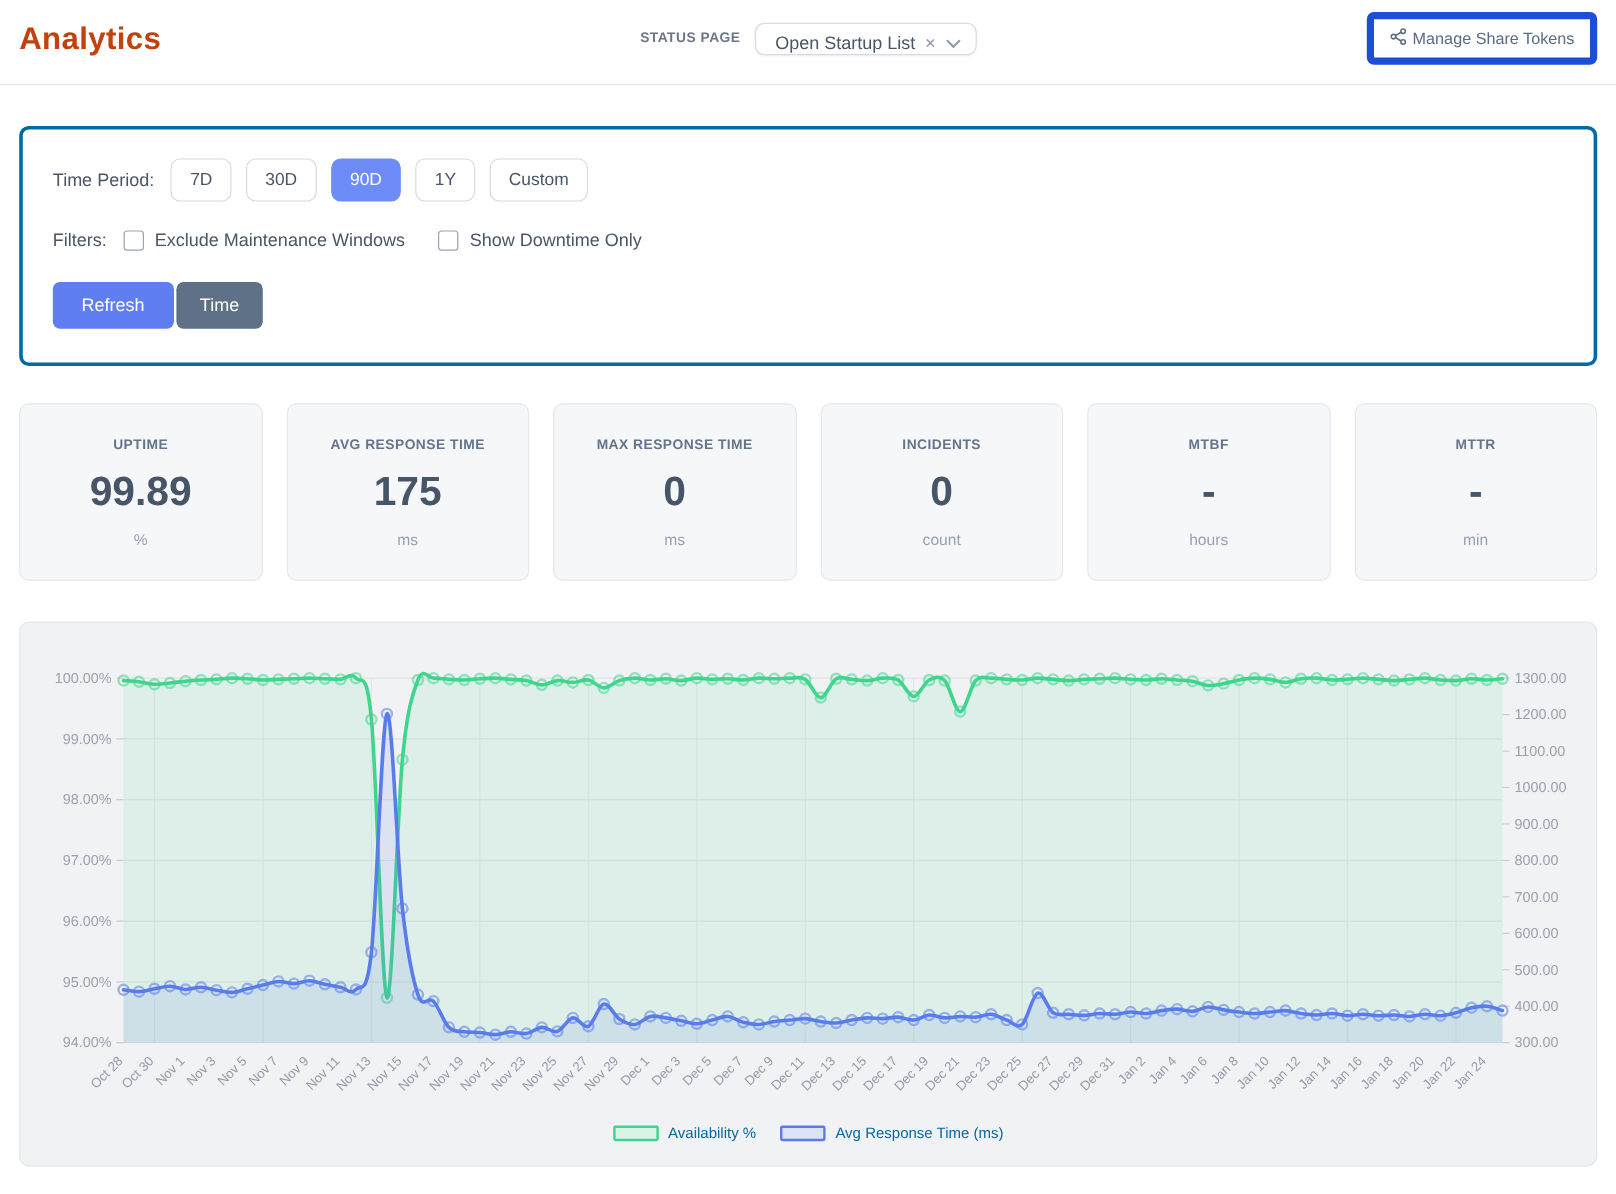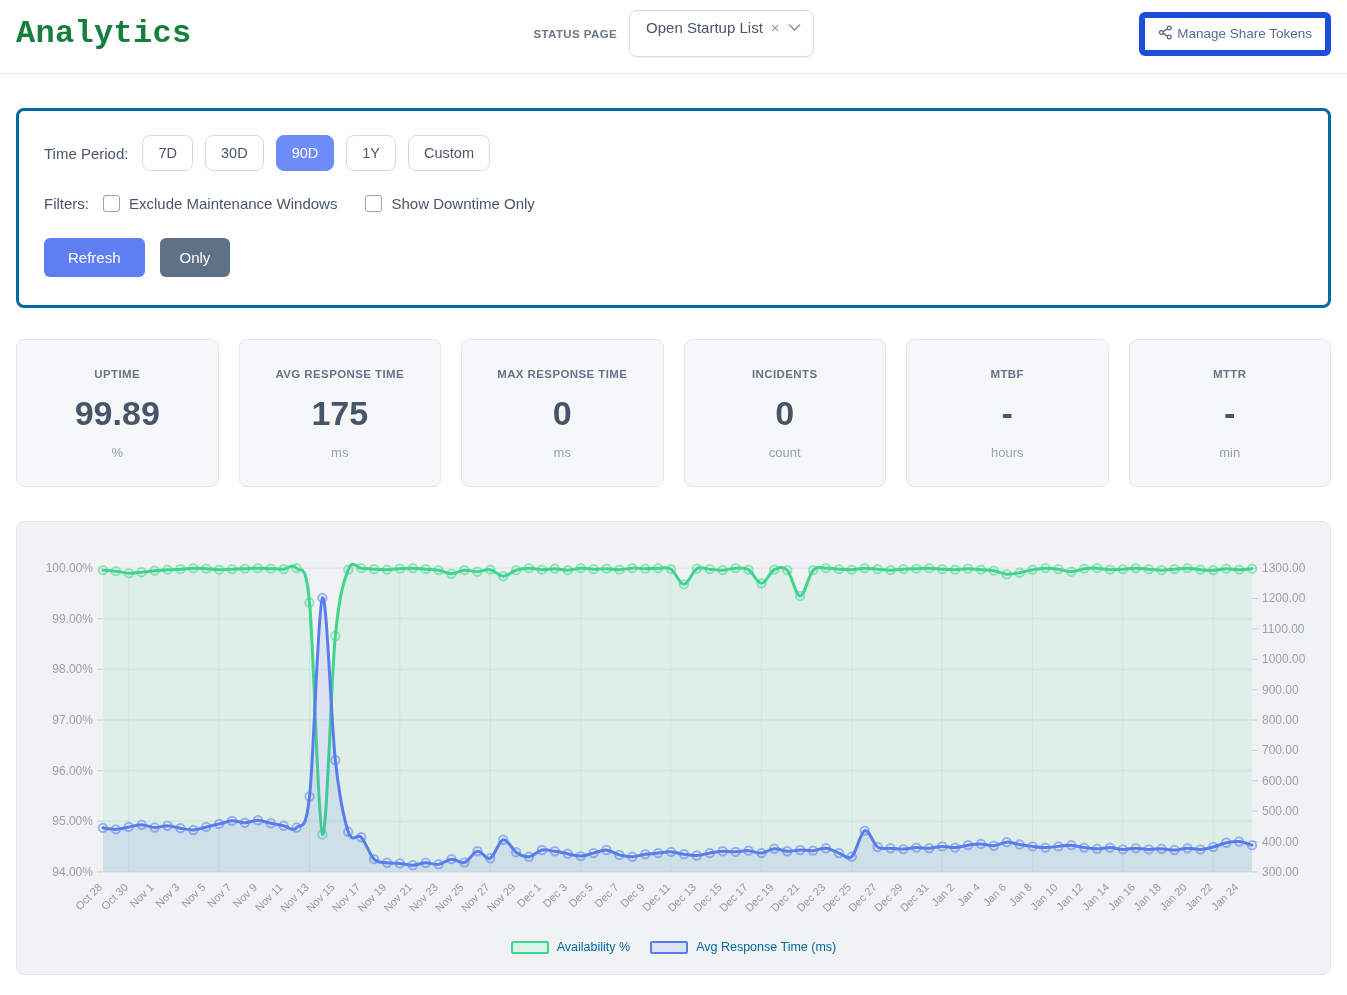--- a/index.html
+++ b/index.html
@@ -10,32 +10,32 @@
     color: #4a5568;
   }
   
   .header {
     display: flex; align-items: center;
     padding: 10px 16px 16px 16px;
     border-bottom: 1px solid #e3e6ea;
   }
   .header-left { flex: 1; }
   .page-title {
-    font-size: 32px; font-weight: 700; color: #15803d;
-    letter-spacing: 0.3px; font-family: Liberation Mono, monospace;
+    font-size: 26px; font-weight: 700; color: #c2410c;
+    letter-spacing: 0.3px; font-family: Liberation Sans, sans-serif;
   }
   .header-center { display: flex; align-items: center; gap: 12px; text-align: center; }
   .status-page-label {
     font-size: 11.5px; font-weight: 700; color: #6b7688;
     letter-spacing: 0.4px;
   }
   .status-dropdown {
     display: flex; align-items: center; gap: 7px;
     background: #fff; border: 1px solid #d7dbe1; border-radius: 8px;
-    padding: 8px 12px 20px 16px; min-width: 178px; cursor: pointer;
+    padding: 8px 12px 0 16px; min-width: 178px; cursor: pointer;
     box-shadow: 0 1px 2px rgba(20,30,50,0.04);
   }
   .status-dropdown .val { font-size: 15px; color: #4a5568; }
   .clear-x { color: #8e97a6; font-size: 15px; line-height: 1; padding: 0 1px; }
   .chev { display: inline-flex; }
   .header-right { flex: 1; display: flex; justify-content: flex-end; }
   .manage-btn {
     display: inline-flex; align-items: center; gap: 4px;
     background: #fff; border: 6px solid #1d4ed8; border-radius: 6px;
     padding: 7px 13px; font-size: 13.5px; color: #5a6b85; cursor: pointer;
@@ -56,21 +56,21 @@
     min-width: 46px; text-align: center;
   }
   .period-btn.active { background: #6d8cf8; border-color: #6d8cf8; color: #fff; }
   .filters-row { margin-top: 24px; text-align: right; }
   .chk-group { display: flex; align-items: center; margin-right: 28px; cursor: pointer; }
   .chk-box {
     width: 17px; height: 17px; border: 1.5px solid #9aa3b2; border-radius: 3px;
     background: #fff; margin-right: 9px; flex: 0 0 auto;
   }
   .chk-label { font-size: 15px; color: #4a5568; }
-  .actions-row { margin-top: 26px; gap: 15px; }
+  .actions-row { margin-top: 26px; gap: 2px; }
   .btn {
     border: none; border-radius: 6px; padding: 11px 24px;
     font-size: 15px; cursor: pointer; font-family: inherit;
   }
   .btn-refresh { background: #5f7ef2; color: #fff; }
   .btn-print { background: #5e7186; color: #fff; padding: 11px 20px; }
   
   .stats-row {
     margin: 31px 16px 0 16px;
     display: grid; grid-template-columns: repeat(6, 1fr); gap: 20px;
@@ -161,21 +161,21 @@
       <span class="chk-box"></span>
       <span class="chk-label">Exclude Maintenance Windows</span>
     </span>
     <span class="chk-group">
       <span class="chk-box"></span>
       <span class="chk-label">Show Downtime Only</span>
     </span>
   </div>
   <div class="row actions-row">
     <button class="btn btn-refresh">Refresh</button>
-    <button class="btn btn-print">Only</button>
+    <button class="btn btn-print">Time</button>
   </div>
 </div>
 
 <div class="stats-row">
   <div class="stat-card">
     <div class="stat-label">UPTIME</div>
     <div class="stat-value">99.89</div>
     <div class="stat-unit">%</div>
   </div>
   <div class="stat-card">

